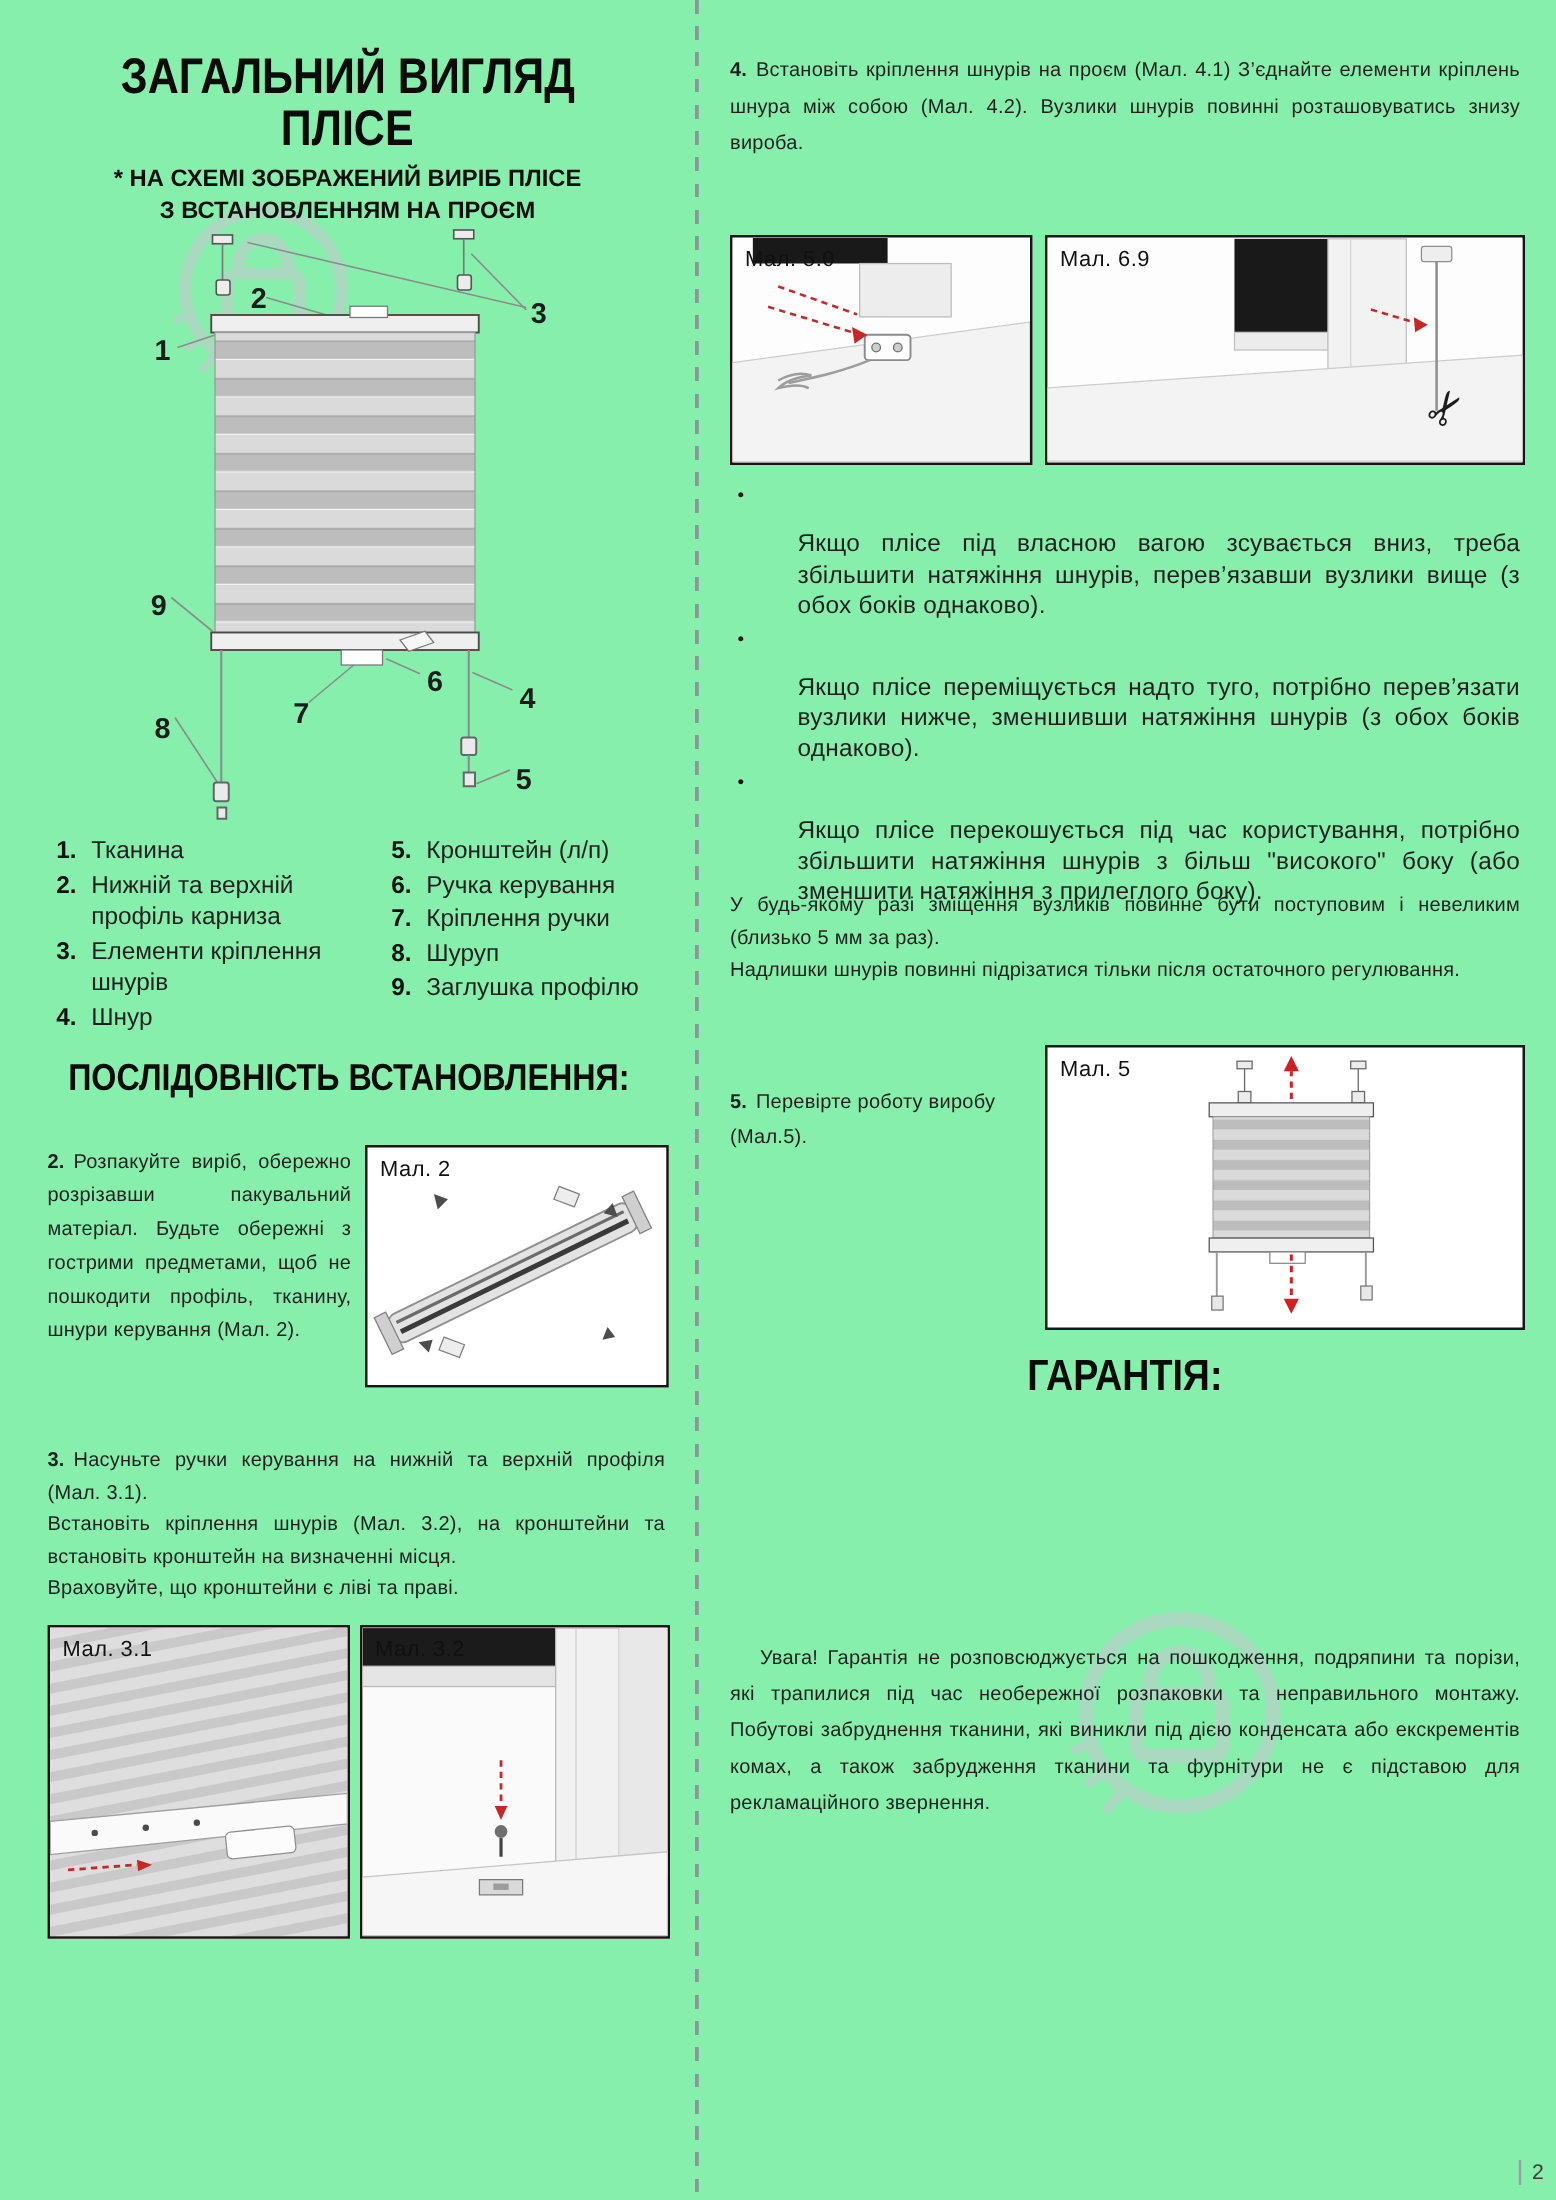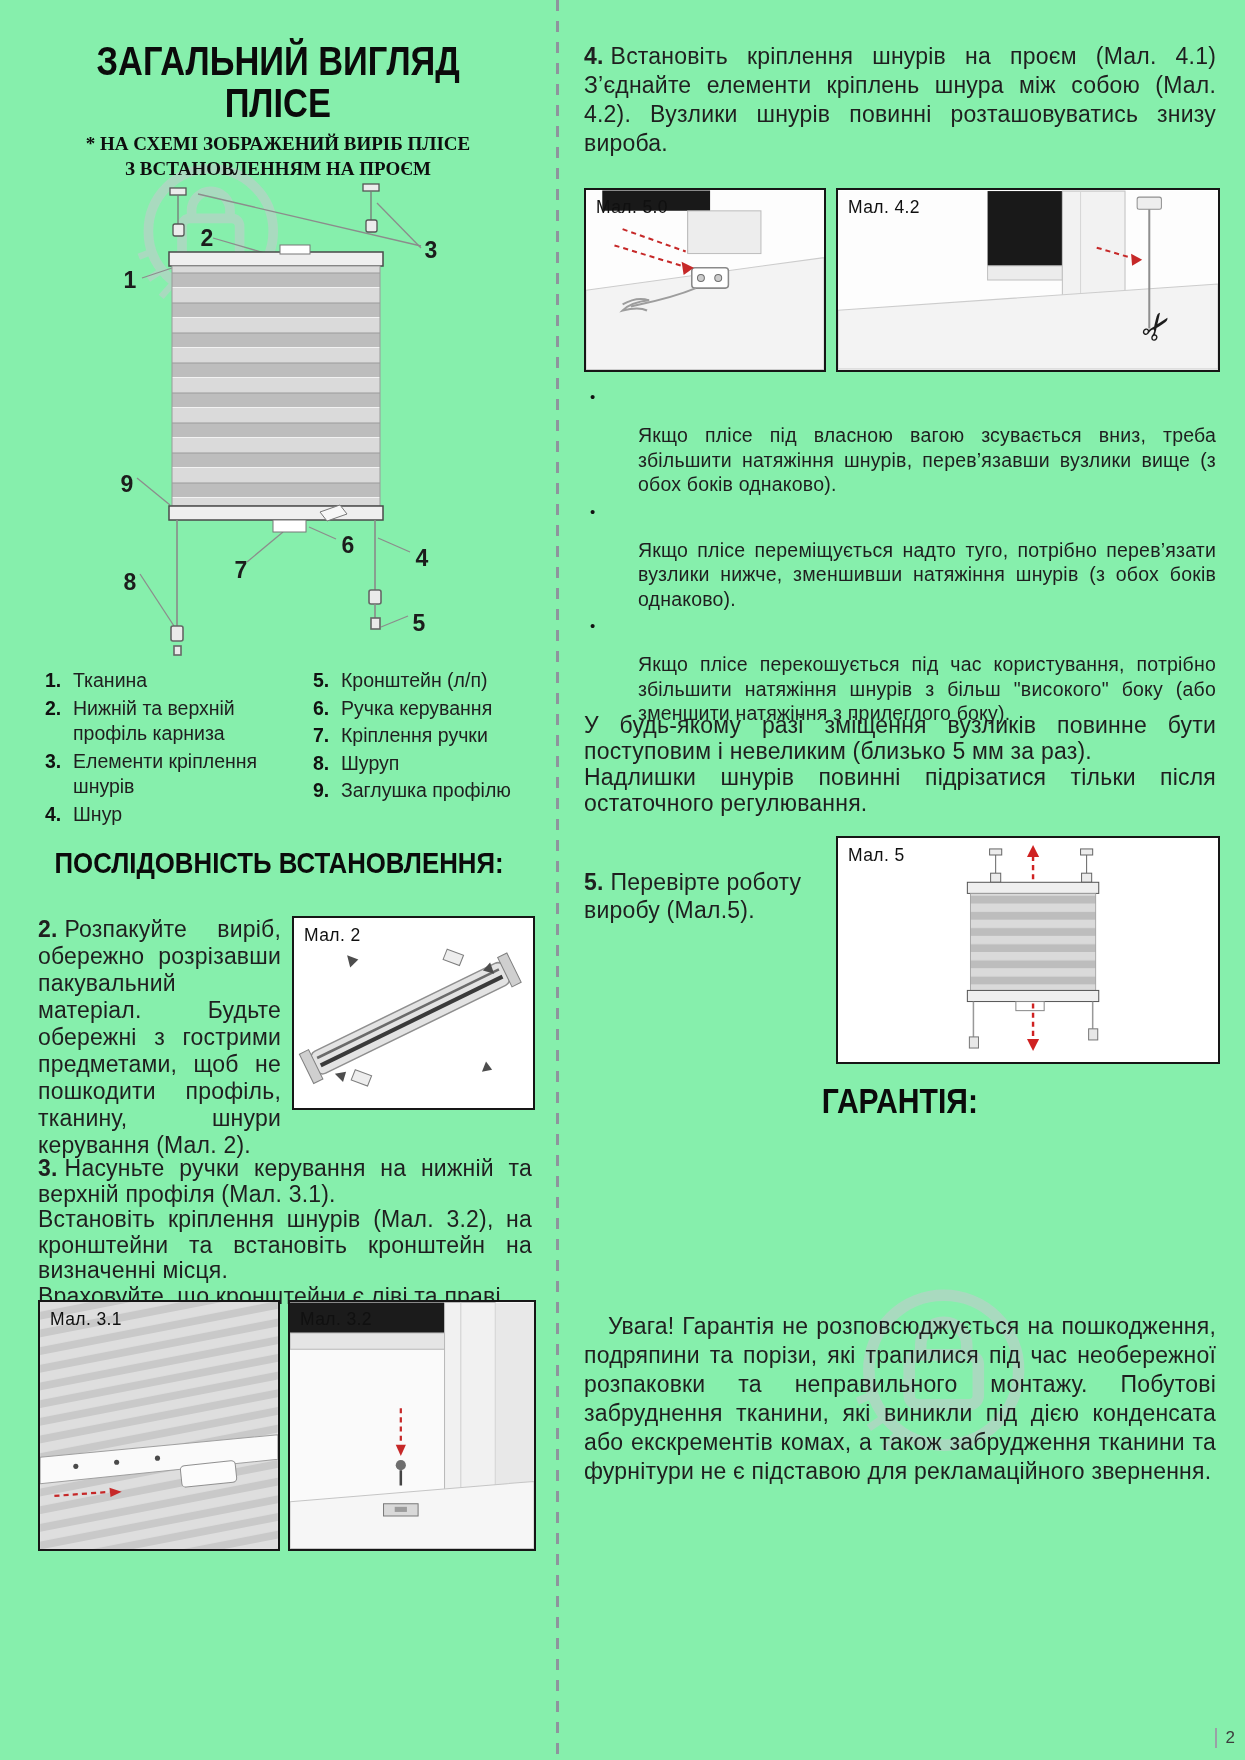--- a/index.html
+++ b/index.html
@@ -1,29 +1,29 @@
 <!DOCTYPE html>
 <html><head>
 <meta charset="utf-8">
 <style>
   html,body{margin:0;padding:0;background:#fff;}
   .page{position:relative;width:1245px;height:1760px;background:#86efac;overflow:hidden;
         font-family:"Liberation Sans","DejaVu Sans",sans-serif;color:#1f1f1f;}
   .abs{position:absolute;z-index:1;}
   .just{text-align:justify;}
-  .body{font-size:23px;line-height:26.5px;letter-spacing:0.2px;}
+  .body{font-size:16px;line-height:26.5px;letter-spacing:0.2px;}
   .pre{white-space:pre-line;}
   b.stepnum{font-weight:700;margin-right:7px;}
   .centerblock{text-align:center;}
   .cond{display:inline-block;transform:scaleX(.86);transform-origin:center;white-space:nowrap;
         font-weight:800;color:#0b0b0b;letter-spacing:0px;}
   .xxl{font-size:40px;line-height:42px;}
   .xl{font-size:30px;line-height:34px;}
   .wt{font-size:35px;line-height:38px;}
-  .subtitle{font-size:19px;font-weight:700;line-height:25px;color:#0e0e0e;font-family:Liberation Serif, serif;}
+  .subtitle{font-size:19px;font-weight:700;line-height:25px;color:#0e0e0e;}
   .divider{position:absolute;left:556px;top:0;width:3px;height:1760px;z-index:0;
            background:repeating-linear-gradient(180deg,#8e949d 0 11px,transparent 11px 21px);}
   .figbox{position:absolute;border:2.5px solid #161616;background:#fff;z-index:1;}
   .figbox svg{position:absolute;left:0;top:0;width:100%;height:100%;}
   .figlabel{position:absolute;left:10px;top:7px;font-size:17.5px;letter-spacing:.4px;color:#101010;z-index:2;}
   .legend-item{display:flex;margin-bottom:2px;font-size:19.5px;line-height:25.5px;}
   .legend-item .n{width:28px;flex:none;font-weight:700;color:#111;}
   .legend-item .t{flex:1;}
   .bullet-row{display:flex;margin-bottom:4px;}
   .bullet-row .dot{width:48px;flex:none;font-size:15px;padding-left:6px;padding-top:2px;color:#111;}
@@ -263,21 +263,21 @@
       <path d="M108,96 C 84,106 62,110 44,114" stroke="#9d9d9d" fill="none" stroke-width="2"></path>
       <g stroke="#c62828" stroke-width="2" stroke-dasharray="5 4" fill="none">
         <path d="M28,54 L94,74"></path>
         <path d="M36,38 L98,60"></path>
       </g>
       <path d="M94,70 l12,6 -10,7 z" fill="#c62828"></path>
     </svg>
   </div>
 
   <div class="figbox" style="left:836px;top:188px;width:380px;height:180px">
-    <div class="figlabel">Мал. 4.2</div>
+    <div class="figlabel">Мал. 6.9</div>
     <svg viewBox="0 0 376 176">
       <rect width="376" height="176" fill="#fdfdfd"></rect>
       <rect x="148" y="0" width="74" height="74" fill="#191919"></rect>
       <rect x="148" y="74" width="74" height="14" fill="#ececec" stroke="#c0c0c0"></rect>
       <rect x="222" y="0" width="62" height="140" fill="#f2f2f2" stroke="#c0c0c0"></rect>
       <line x1="240" y1="0" x2="240" y2="140" stroke="#d5d5d5"></line>
       <polygon points="0,118 376,92 376,176 0,176" fill="#f3f3f3" stroke="#cccccc"></polygon>
       <rect x="296" y="6" width="24" height="12" rx="2" fill="#eeeeee" stroke="#8f8f8f"></rect>
       <line x1="308" y1="18" x2="308" y2="136" stroke="#8f8f8f" stroke-width="2"></line>
       <line x1="256" y1="56" x2="290" y2="66" stroke="#c62828" stroke-width="2" stroke-dasharray="5 4"></line>

